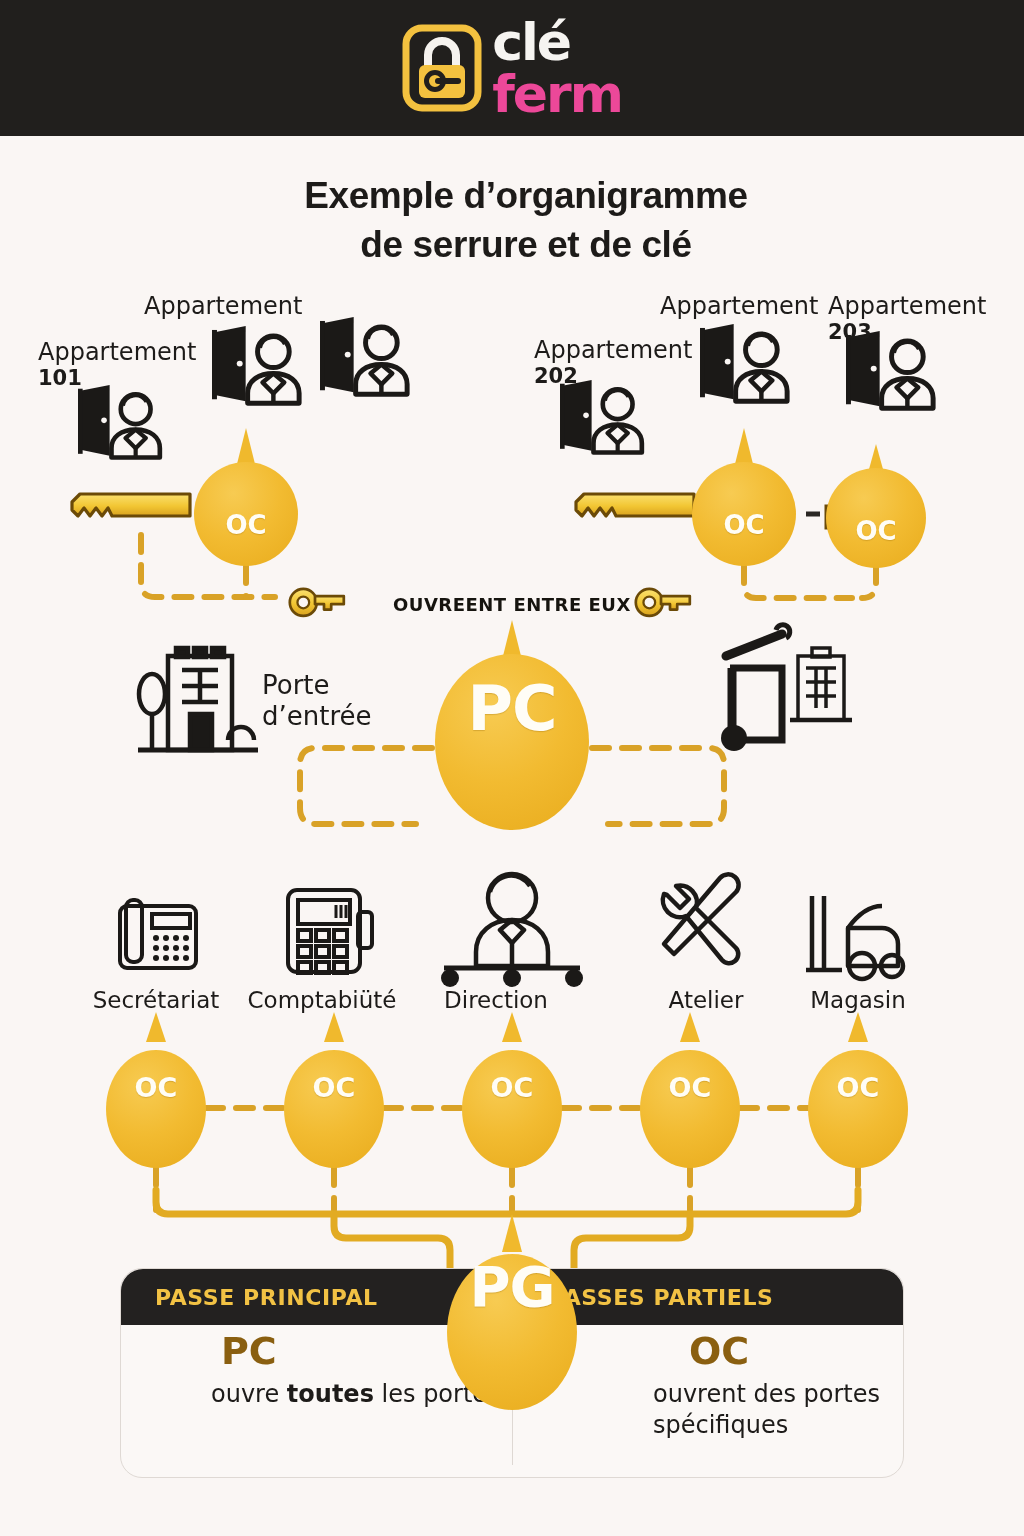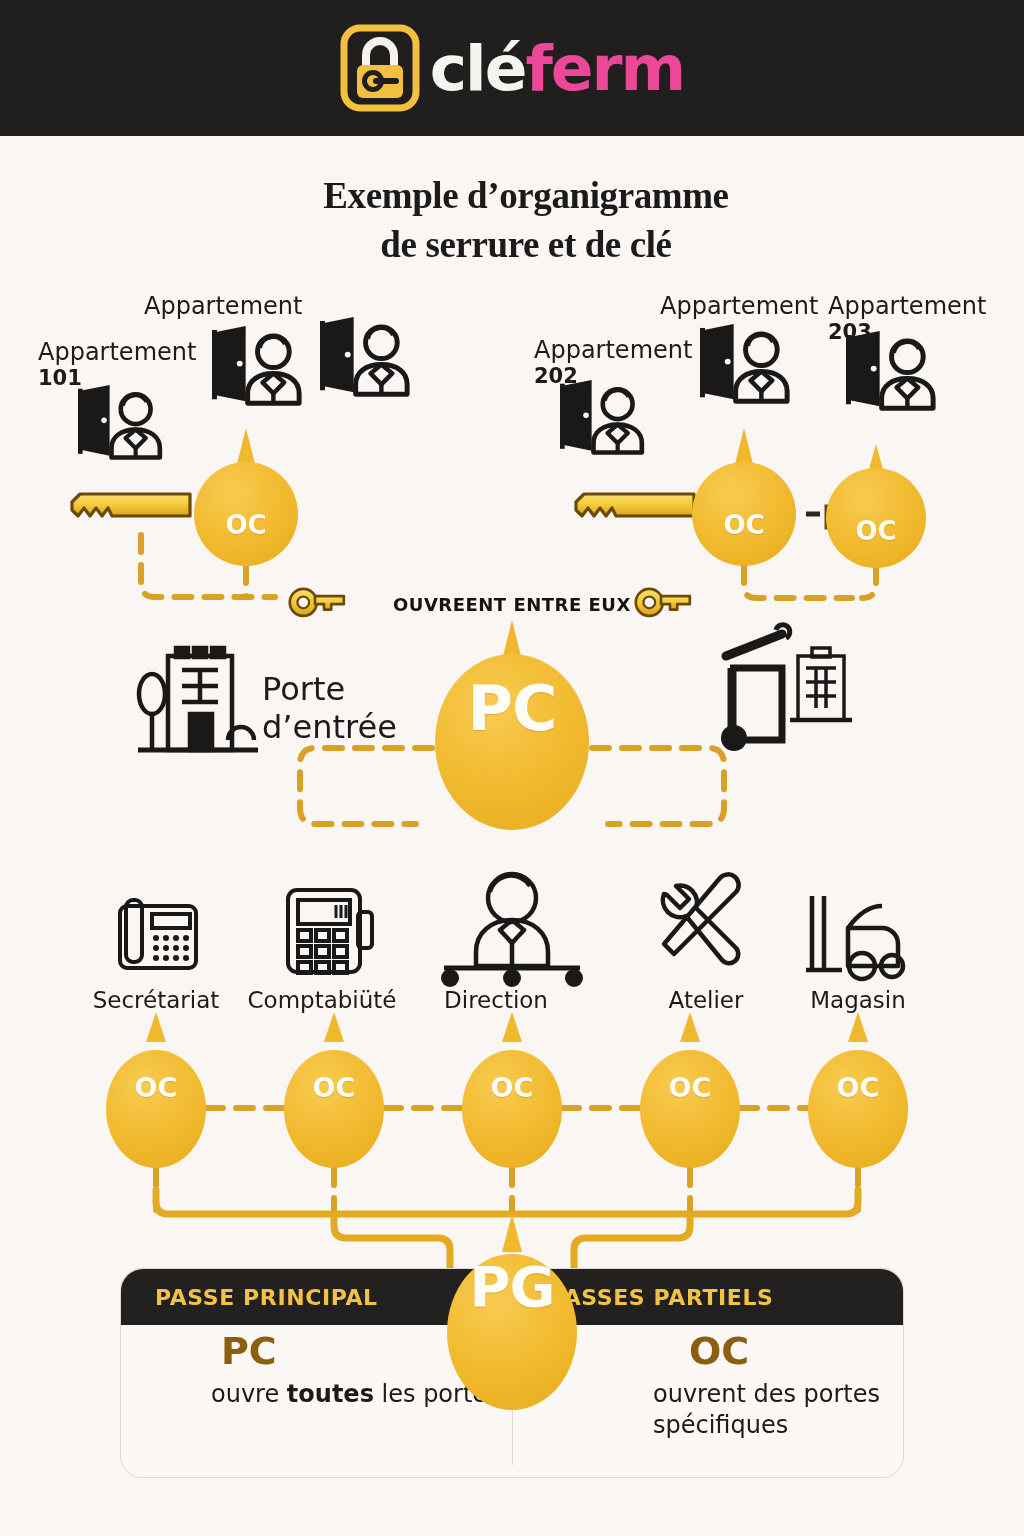--- a/index.html
+++ b/index.html
@@ -19,32 +19,32 @@
   .header-bar {
     position: absolute; top: 0; left: 0;
     width: 1024px; height: 136px;
     background: #211f1d;
     display: flex; align-items: center; justify-content: center;
   }
   .logo-wrap { display: flex; align-items: center; gap: 10px; }
   .logo-mark { width: 80px; height: 92px; flex: 0 0 auto; }
   .logo-text {
     font-family: "DejaVu Sans", sans-serif;
-    font-size: 63px; font-weight: 700;
+    font-size: 52px; font-weight: 700;
     letter-spacing: -2px; line-height: 1;
-    display: flex; align-items: baseline;
+    display: flex; align-items: baseline; flex-direction: column;
   }
   .logo-cle { color: #f6f4f1; }
   .logo-ferm { color: #ec4899; }
 
   
   .title {
     position: absolute; top: 172px; left: 0; width: 1024px;
     text-align: center;
-    font-family: Liberation Serif, serif;
+    font-family: Liberation Sans, sans-serif;
     font-size: 37px; font-weight: 700; color: #1d1b19;
     line-height: 1.32; letter-spacing: -0.4px; padding-left: 28px;
   }
 
   
   .canvas {
     position: absolute; top: 0; left: 0;
     width: 1024px; height: 1536px;
     pointer-events: none;
   }
@@ -52,21 +52,21 @@
   
   .lbl {
     position: absolute;
     font-family: "DejaVu Sans", sans-serif;
     color: #1d1b19;
     line-height: 1.18;
     white-space: nowrap;
   }
   .lbl-apt { font-size: 24px; font-weight: 400; }
   .lbl-apt .num { display: block; font-weight: 600; font-size: 21px; }
-  .lbl-mid { font-size: 32px; font-weight: 400; line-height: 1.2; }
+  .lbl-mid { font-size: 26px; font-weight: 400; line-height: 1.2; }
   .lbl-dept {
     font-size: 23px; font-weight: 400;
     text-align: center; white-space: nowrap;
     transform: translateX(-50%);
   }
   .lbl-ouvrent {
     font-size: 18px; font-weight: 700; letter-spacing: 0.5px;
     color: #16140f;
     text-align: center;
   }

